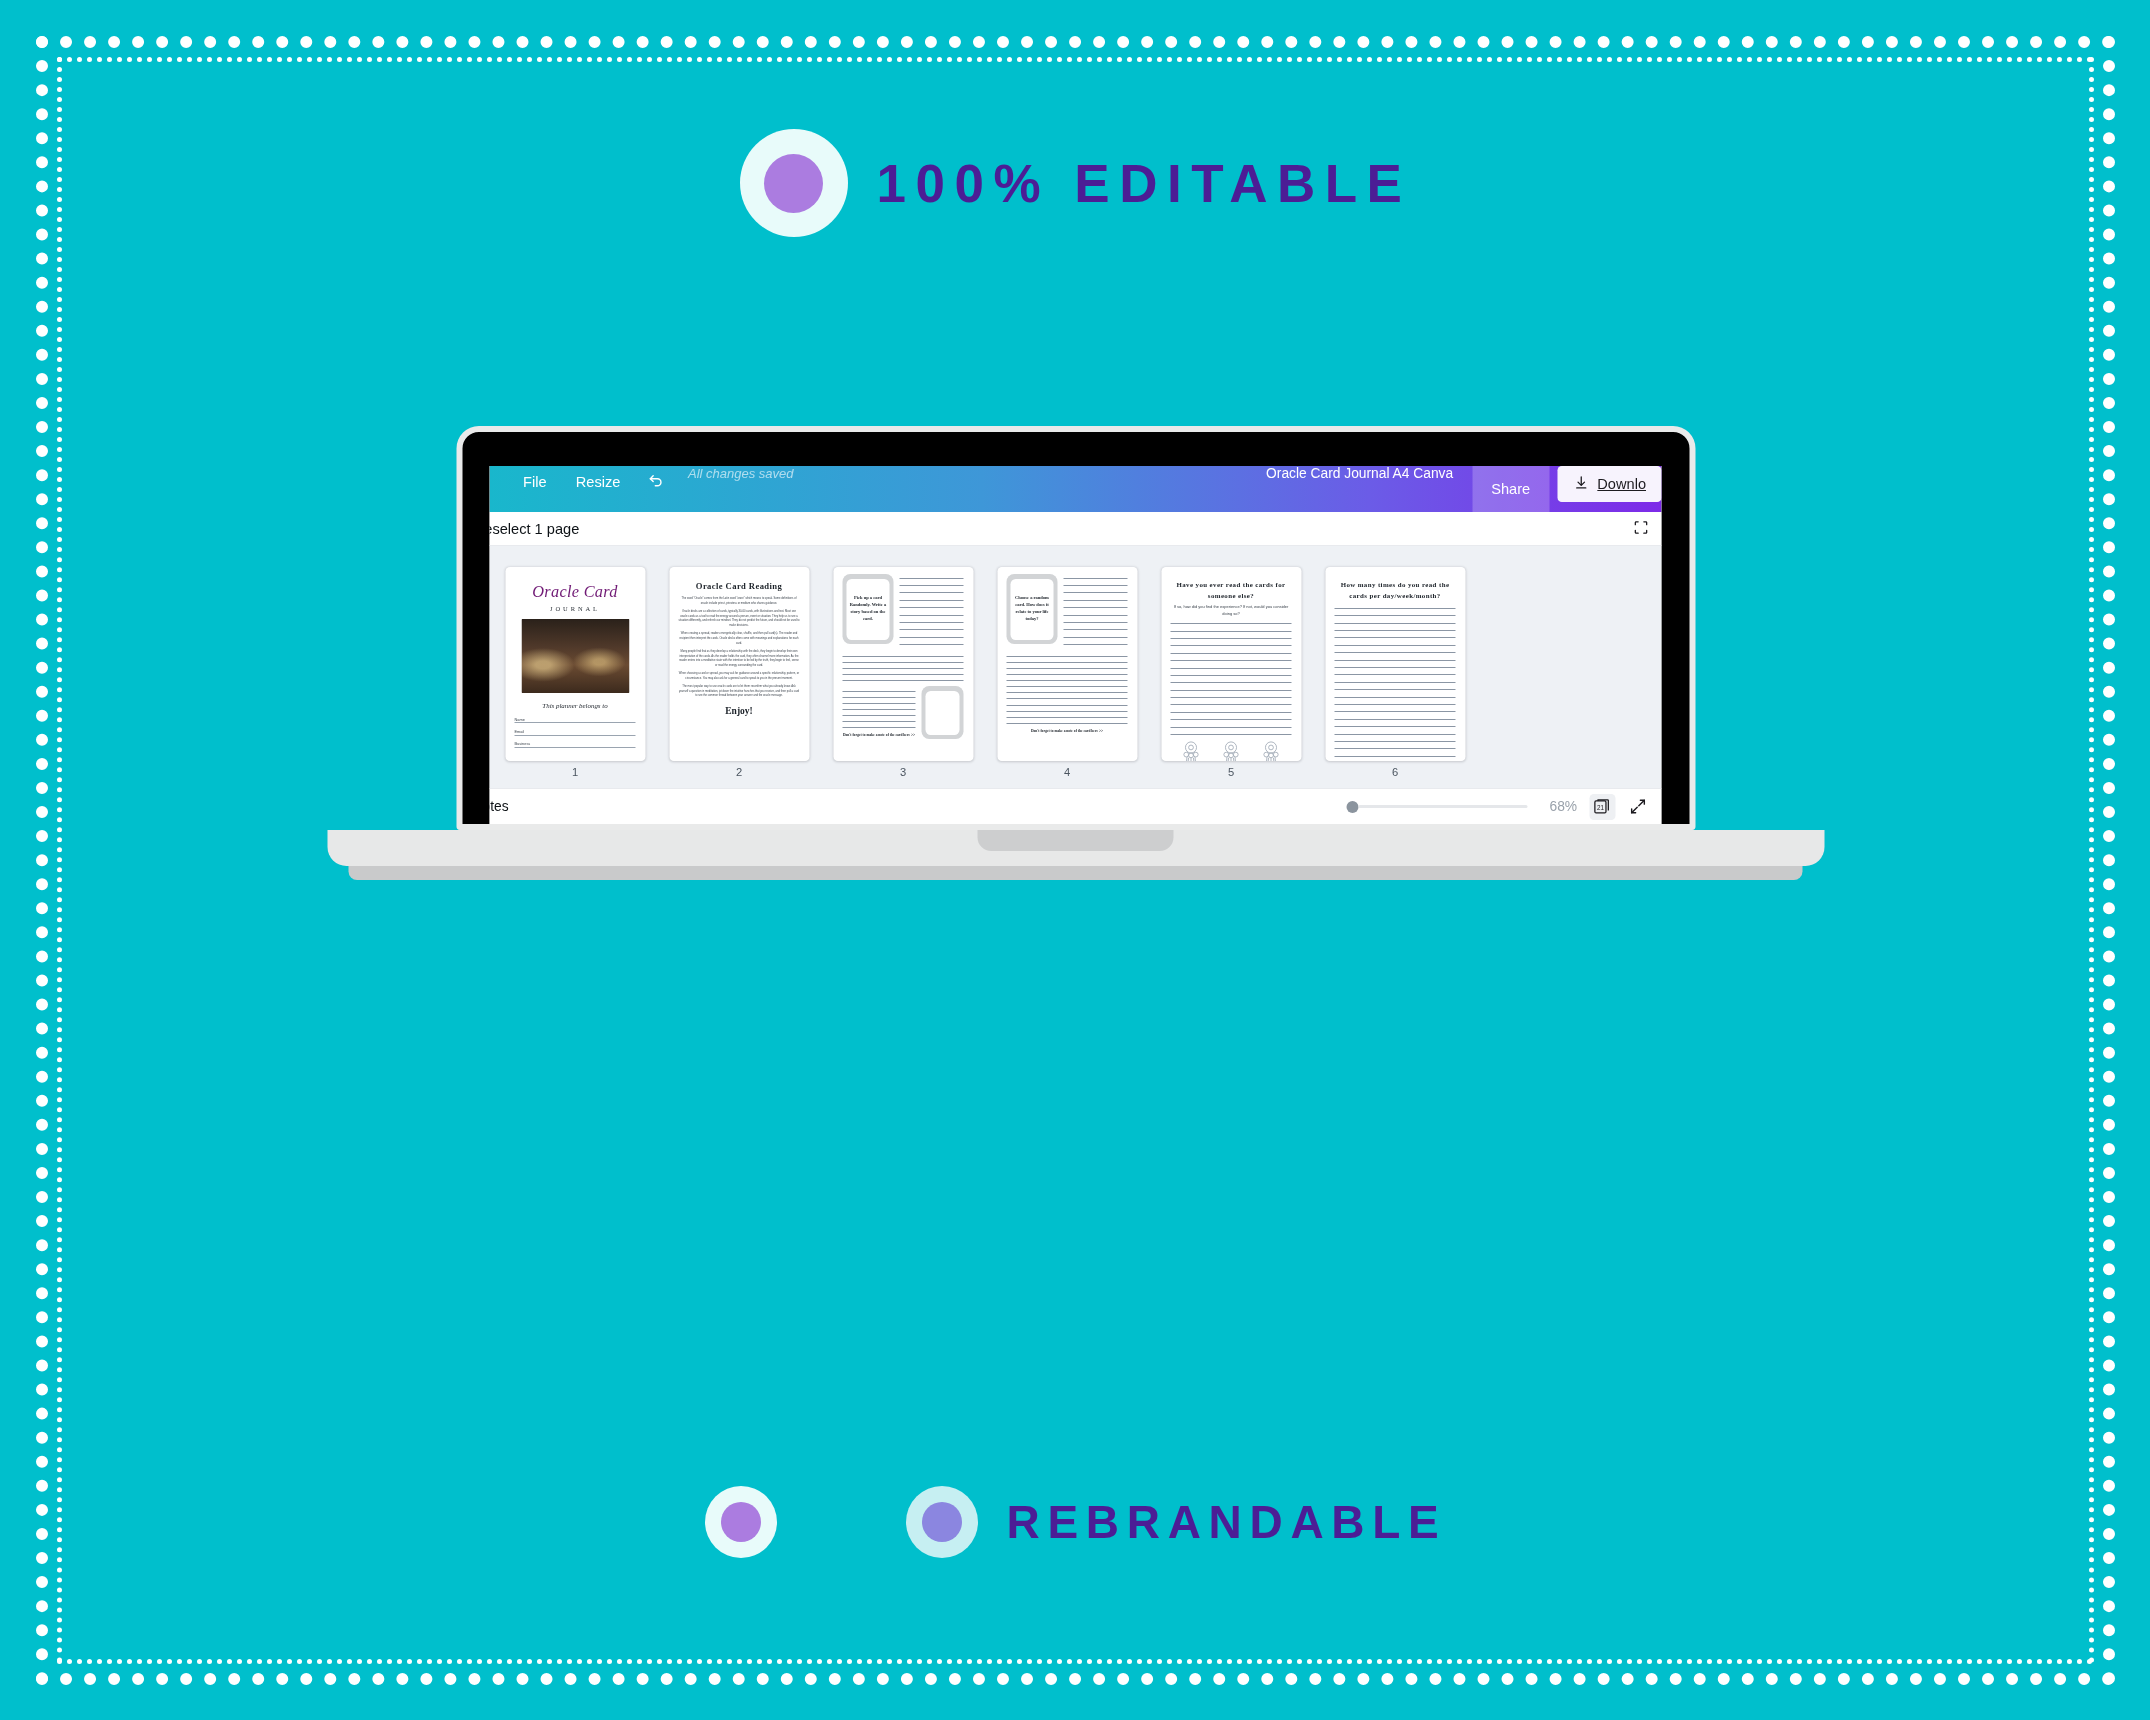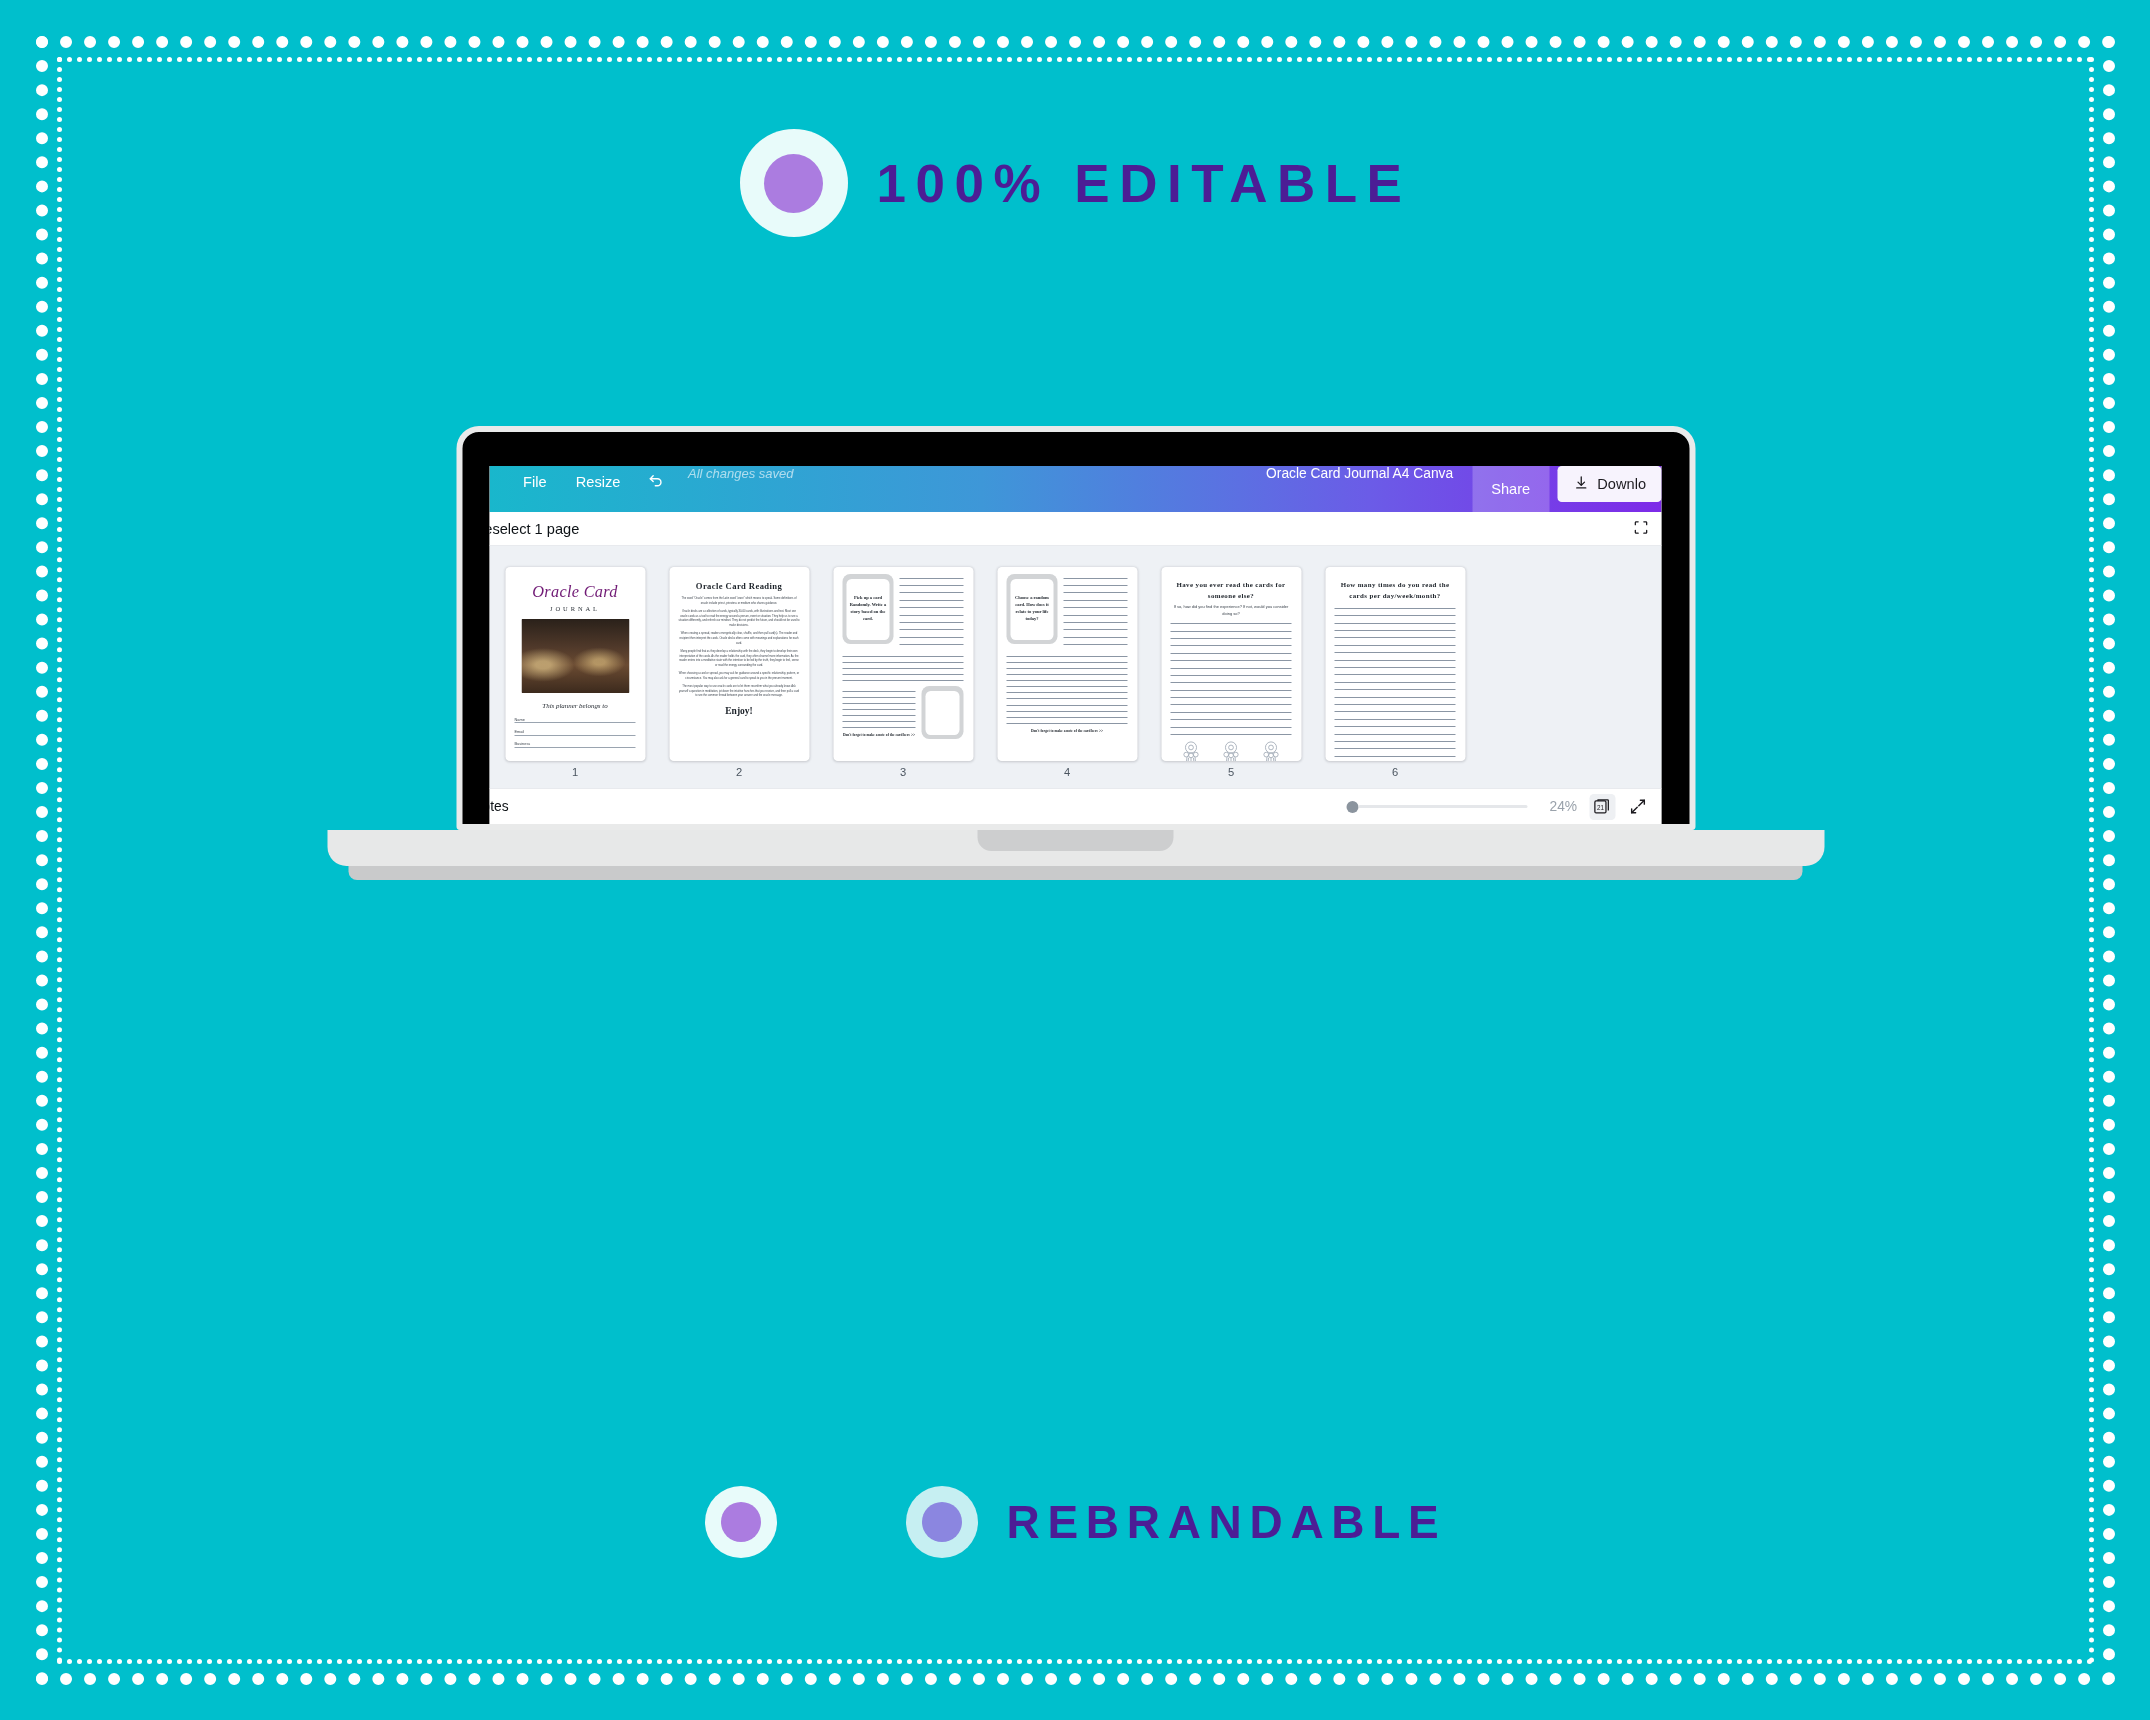--- a/index.html
+++ b/index.html
@@ -162,20 +162,21 @@
   #tb-download {
     background: #f7f3fd;
     color: #1d1b20;
     height: 36px;
     margin-left: 8.6px;
     padding: 0 15.5px;
     border-radius: 4.3px;
     display: flex; align-items: center; gap: 8.6px;
     font-size: 14.6px;
     white-space: nowrap;
+    text-decoration: underline;
   }
 
   #editor-subbar {
     height: 34px;
     flex: 0 0 auto;
     background: #ffffff;
     border-bottom: 0.9px solid #e8eaee;
     display: flex;
     align-items: center;
     padding: 0 12px 0 0;
@@ -624,21 +625,21 @@
 
       </div>
 
       <div id="statusbar">
         <div id="sb-notes">otes</div>
         <div id="sb-spacer"></div>
         <div id="zoom-slider">
           <span id="zoom-knob"></span>
           <span id="zoom-track"></span>
         </div>
-        <div id="zoom-value">24%</div>
+        <div id="zoom-value">68%</div>
         <div id="pages-button">
           <svg width="19" height="19" viewBox="0 0 24 24" fill="none" stroke="#1d1b20" stroke-width="1.6">
             <rect x="3" y="5" width="14" height="15" rx="1.5"></rect>
             <path d="M7 5V3.5h12a1 1 0 0 1 1 1V17"></path>
             <text x="10" y="16" font-size="8" font-family="Liberation Sans, sans-serif" fill="#1d1b20" stroke="none" text-anchor="middle">21</text>
           </svg>
         </div>
         <div id="fullscreen-button">
           <svg width="19" height="19" viewBox="0 0 24 24" fill="none" stroke="#1d1b20" stroke-width="1.8" stroke-linecap="round" stroke-linejoin="round">
               <polyline points="15 4 20 4 20 9"></polyline>

